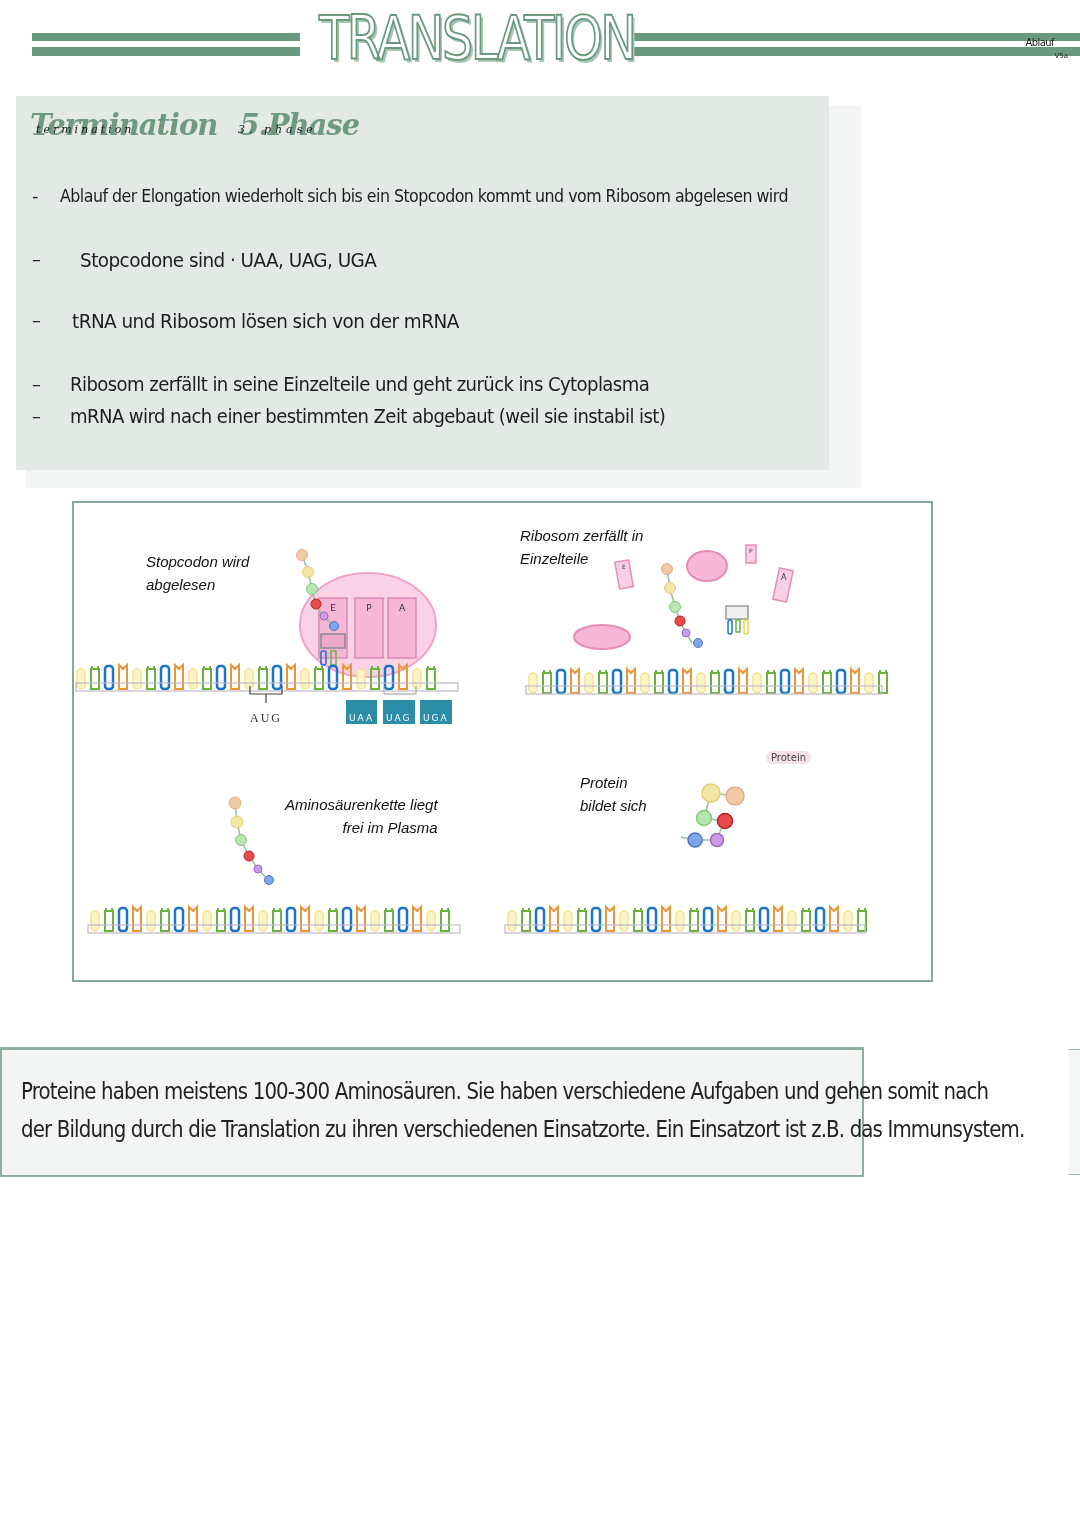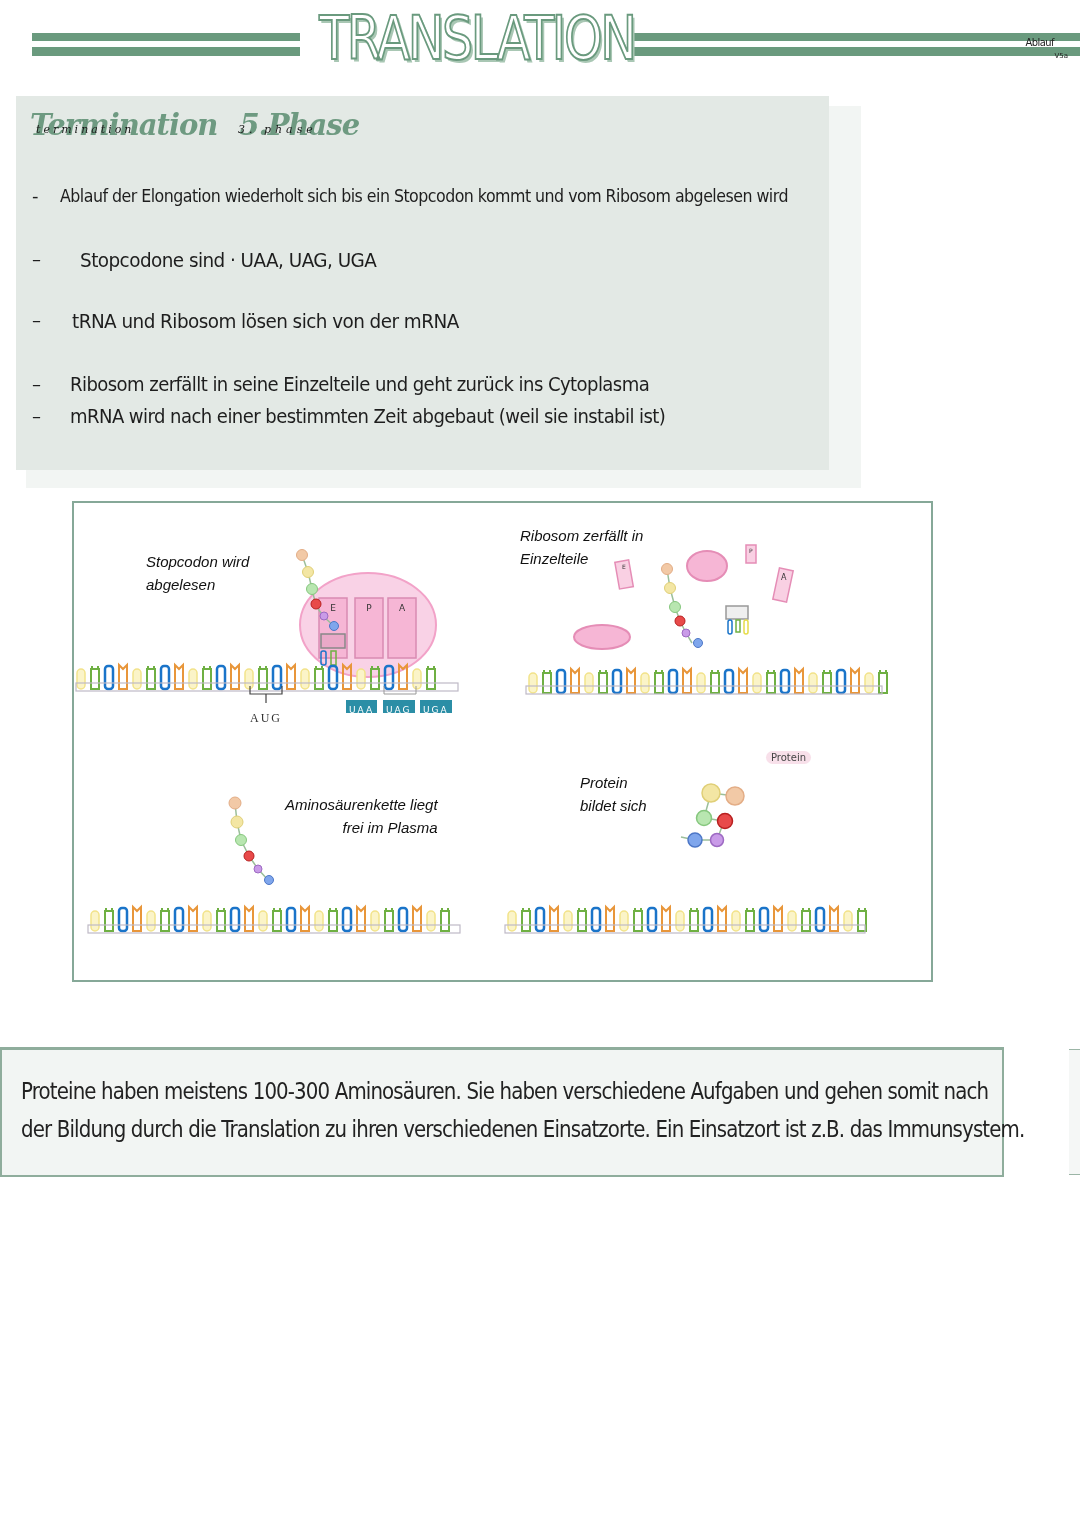--- a/index.html
+++ b/index.html
@@ -52,25 +52,25 @@
     
     .figure { position: absolute; left: 72px; top: 501px; width: 861px; height: 481px; border: 2px solid #86a898; background: #ffffff; }
     .figure svg { position: absolute; left: 0; top: 0; }
     .cap { position: absolute; font-family: "Liberation Sans", sans-serif; font-style: italic; font-size: 15px; line-height: 23px; color: #111; white-space: pre-line; }
     .cap1 { left: 72px; top: 47px; }
     .cap2 { left: 446px; top: 21px; }
     .cap3 { left: 211px; top: 290px; text-align: right; }
     .cap4 { left: 506px; top: 268px; }
     .protein-tag { position: absolute; left: 692px; top: 248px; padding: 1px 5px; border-radius: 7px; background: #f8e0ea; font-family: "DejaVu Sans", sans-serif; font-size: 10px; color: #444; }
     .aug-label { position: absolute; left: 176px; top: 208px; font-family: Liberation Serif, serif; font-size: 12px; letter-spacing: 2px; color: #333; }
-    .stop-chip { position: absolute; top: 197px; height: 13px; padding: 4px 3px; background: #2b8ea6; color: #ffffff; font-family: "DejaVu Sans", sans-serif; font-size: 9px; line-height: 13px; letter-spacing: 2px; }
+    .stop-chip { position: absolute; top: 197px; height: 13px; padding: 12px 3px; background: #2b8ea6; color: #ffffff; font-family: "DejaVu Sans", sans-serif; font-size: 9px; line-height: 13px; letter-spacing: 2px; }
     .chip1 { left: 272px; } .chip2 { left: 309px; } .chip3 { left: 346px; }
 
     
-    .summary { position: absolute; left: 0; top: 1047px; width: 1004px; height: 130px; background: #f2f5f3; border: 2px solid #8fad9c; border-top-width: 3px; }
+    .summary { position: absolute; left: 0; top: 1047px; width: 864px; height: 130px; background: #f2f5f3; border: 2px solid #8fad9c; border-top-width: 3px; }
     .summary-edge { position: absolute; left: 1069px; top: 1049px; width: 11px; height: 126px; background: #f5f7f6; border-top: 1px solid #9bb5a6; border-bottom: 1px solid #9bb5a6; }
     .summary p { position: absolute; left: 19px; font-family: "DejaVu Sans", sans-serif; font-size: 23px; letter-spacing: -1px; color: #222; white-space: nowrap; transform: scaleX(0.86); transform-origin: left; }
     .summary .l1 { top: 28px; }
     .summary .l2 { top: 66px; }
   </style>
 </head>
 <body>
 
 <div class="hdr-bar b1"></div>
 <div class="hdr-bar b2"></div>

